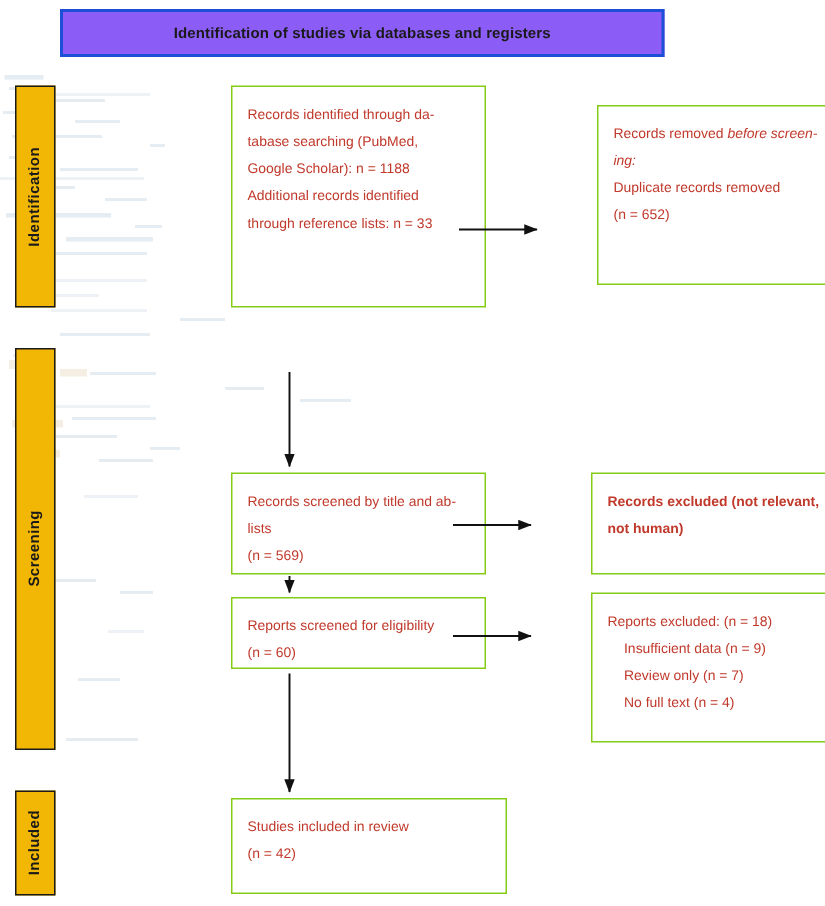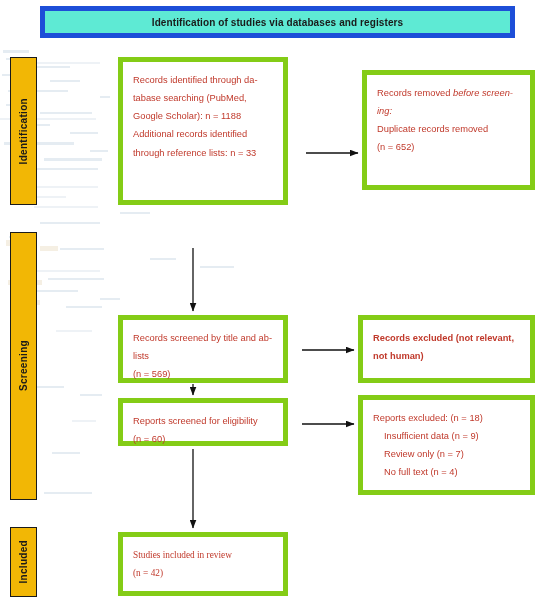--- a/index.html
+++ b/index.html
@@ -19,24 +19,24 @@
     left: 0; top: 0;
     width: 550px;
     height: 604px;
   }
 
   
   .banner {
     position: absolute;
     left: 40px;
     top: 6px;
-    width: 475px;
+    width: 403px;
     height: 32px;
-    background: #5eead4;
-    border: 5px solid #1d4ed8;
+    background: #8b5cf6;
+    border: 2px solid #1d4ed8;
     box-sizing: border-box;
     display: flex;
     align-items: center;
     justify-content: center;
   }
   .banner-text {
     font-size: 10px;
     font-weight: bold;
     color: #1a1a1a;
     letter-spacing: 0.1px;
@@ -69,32 +69,32 @@
   .box {
     position: absolute;
     background: #ffffff;
     box-sizing: border-box;
     padding: 9px 10px 8px 10px;
     font-size: 9.3px;
     line-height: 1.95;
     color: #c0392b;
     text-align: justify;
   }
-  .box.black-border { border: 5px solid #84cc16; }
+  .box.black-border { border: 1px solid #84cc16; margin-left: 36px; }
   .box .line { white-space: normal; }
   .box .line.indent { padding-left: 11px; }
   .box em { font-style: italic; }
 
   #box-identified  { left: 118px; top: 57px;  width: 170px; height: 148px; }
   #box-removed     { left: 362px; top: 70px;  width: 173px; height: 120px; }
   #box-screened    { left: 118px; top: 315px; width: 170px; height: 68px; }
   #box-excluded    { left: 358px; top: 315px; width: 177px; height: 68px; font-weight: bold; }
   #box-eligibility { left: 118px; top: 398px; width: 170px; height: 48px; }
   #box-excluded2   { left: 358px; top: 395px; width: 177px; height: 100px; }
-  #box-included    { left: 118px; top: 532px; width: 170px; height: 64px; font-family: Liberation Serif, serif; }
+  #box-included    { left: 118px; top: 532px; width: 184px; height: 64px; }
 
   
   .noise {
     position: absolute;
     opacity: 0.5;
     pointer-events: none;
   }
 
   svg.arrows {
     position: absolute;

